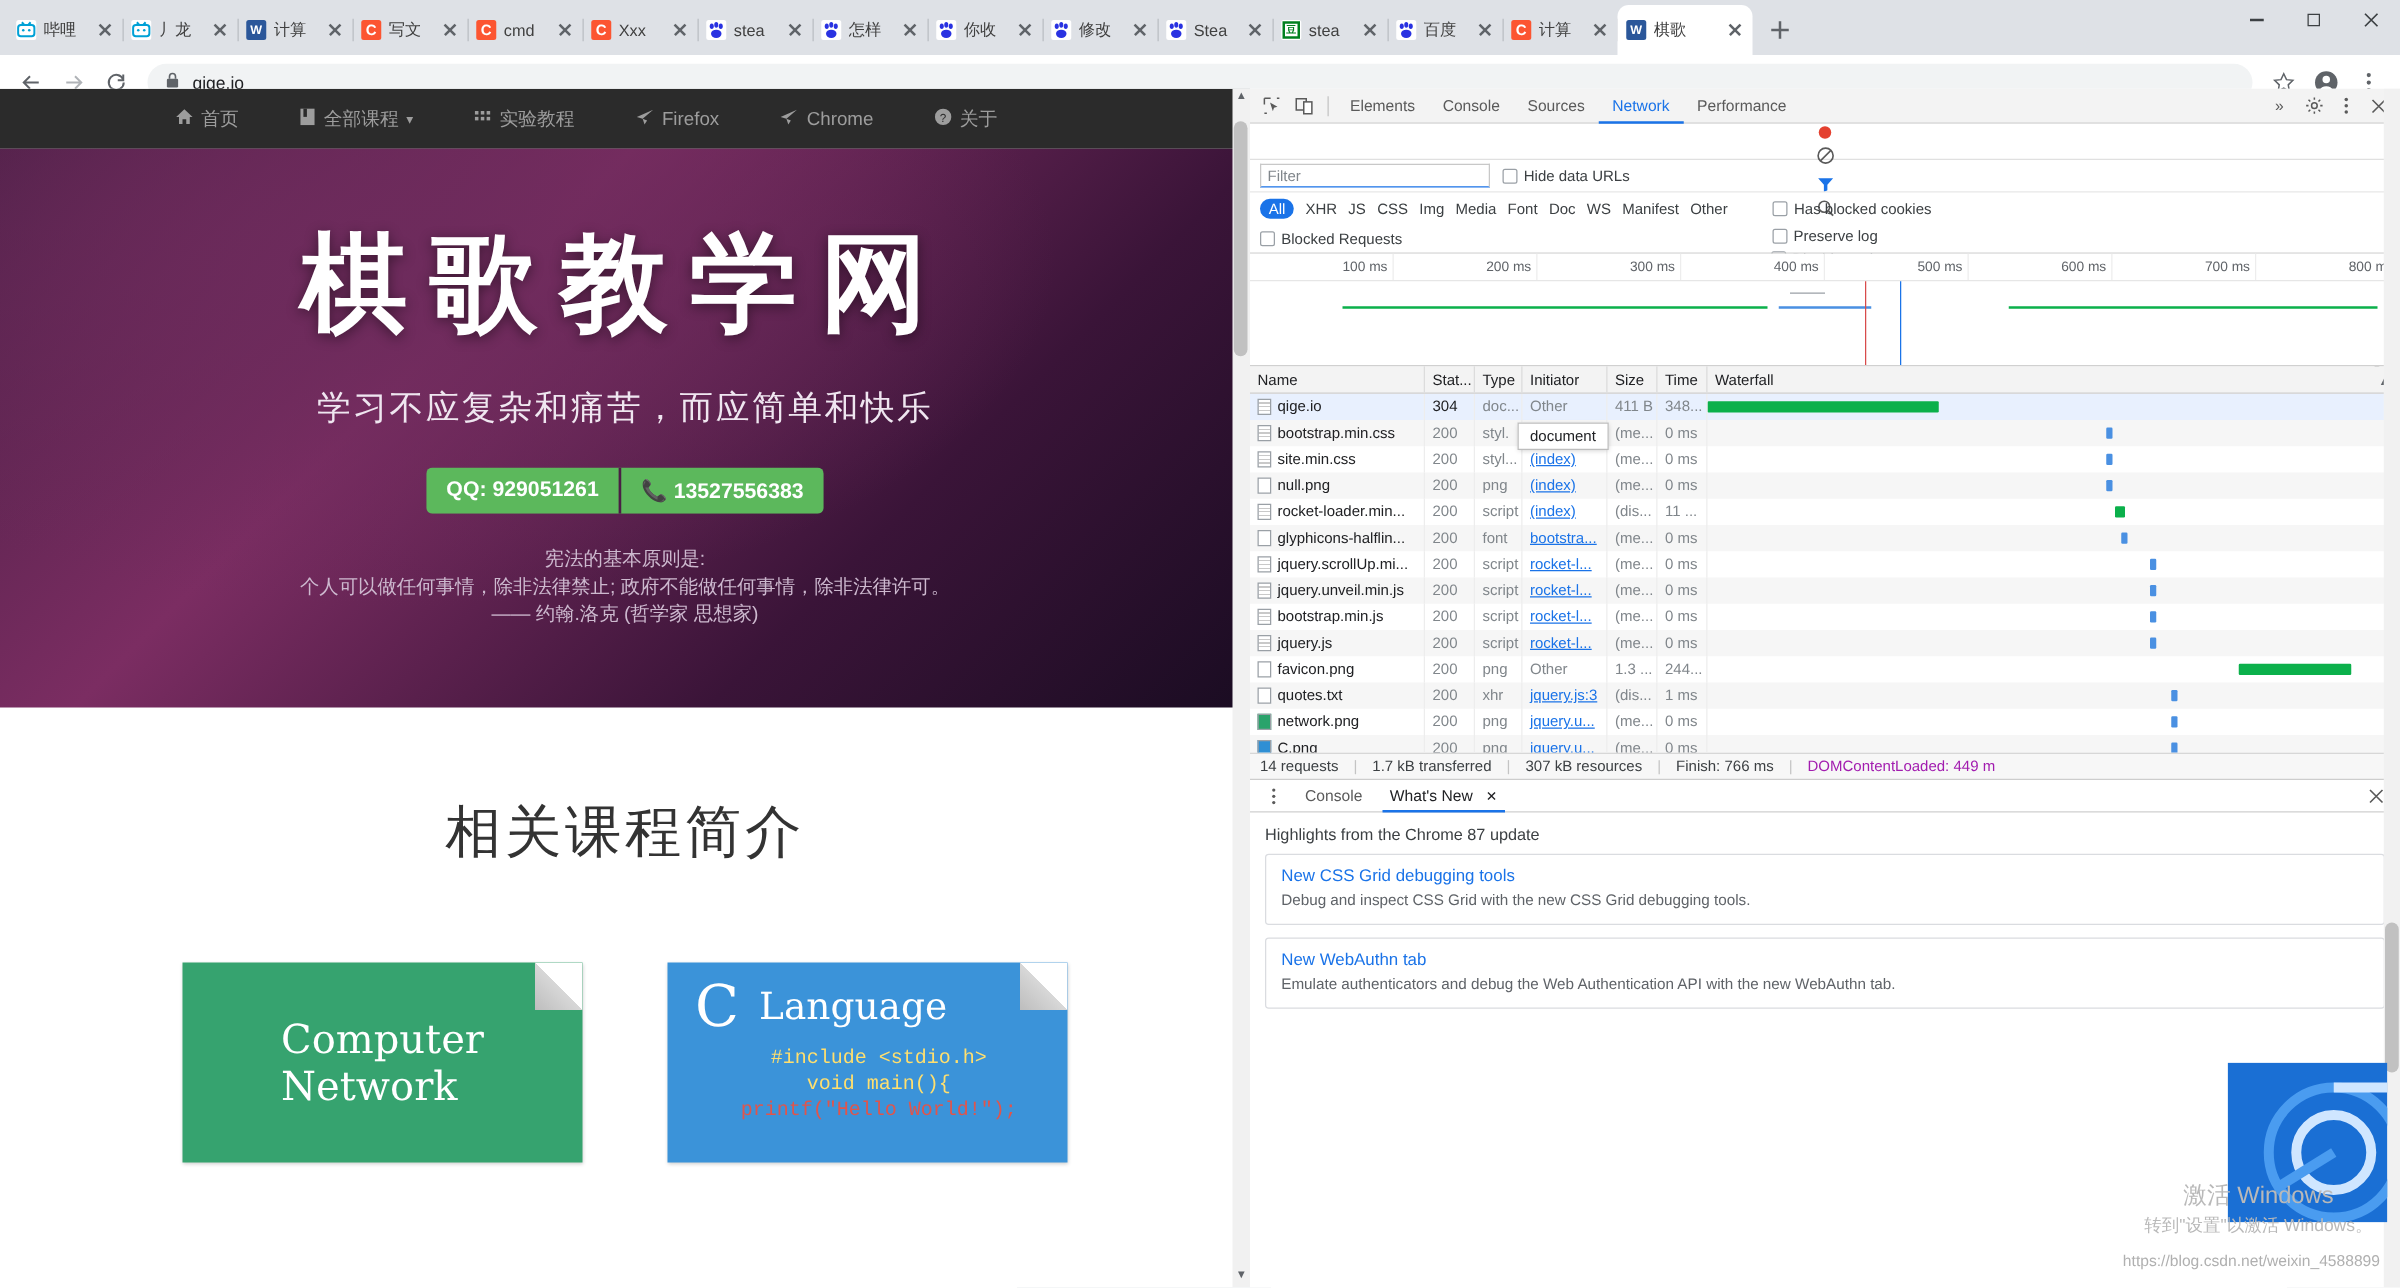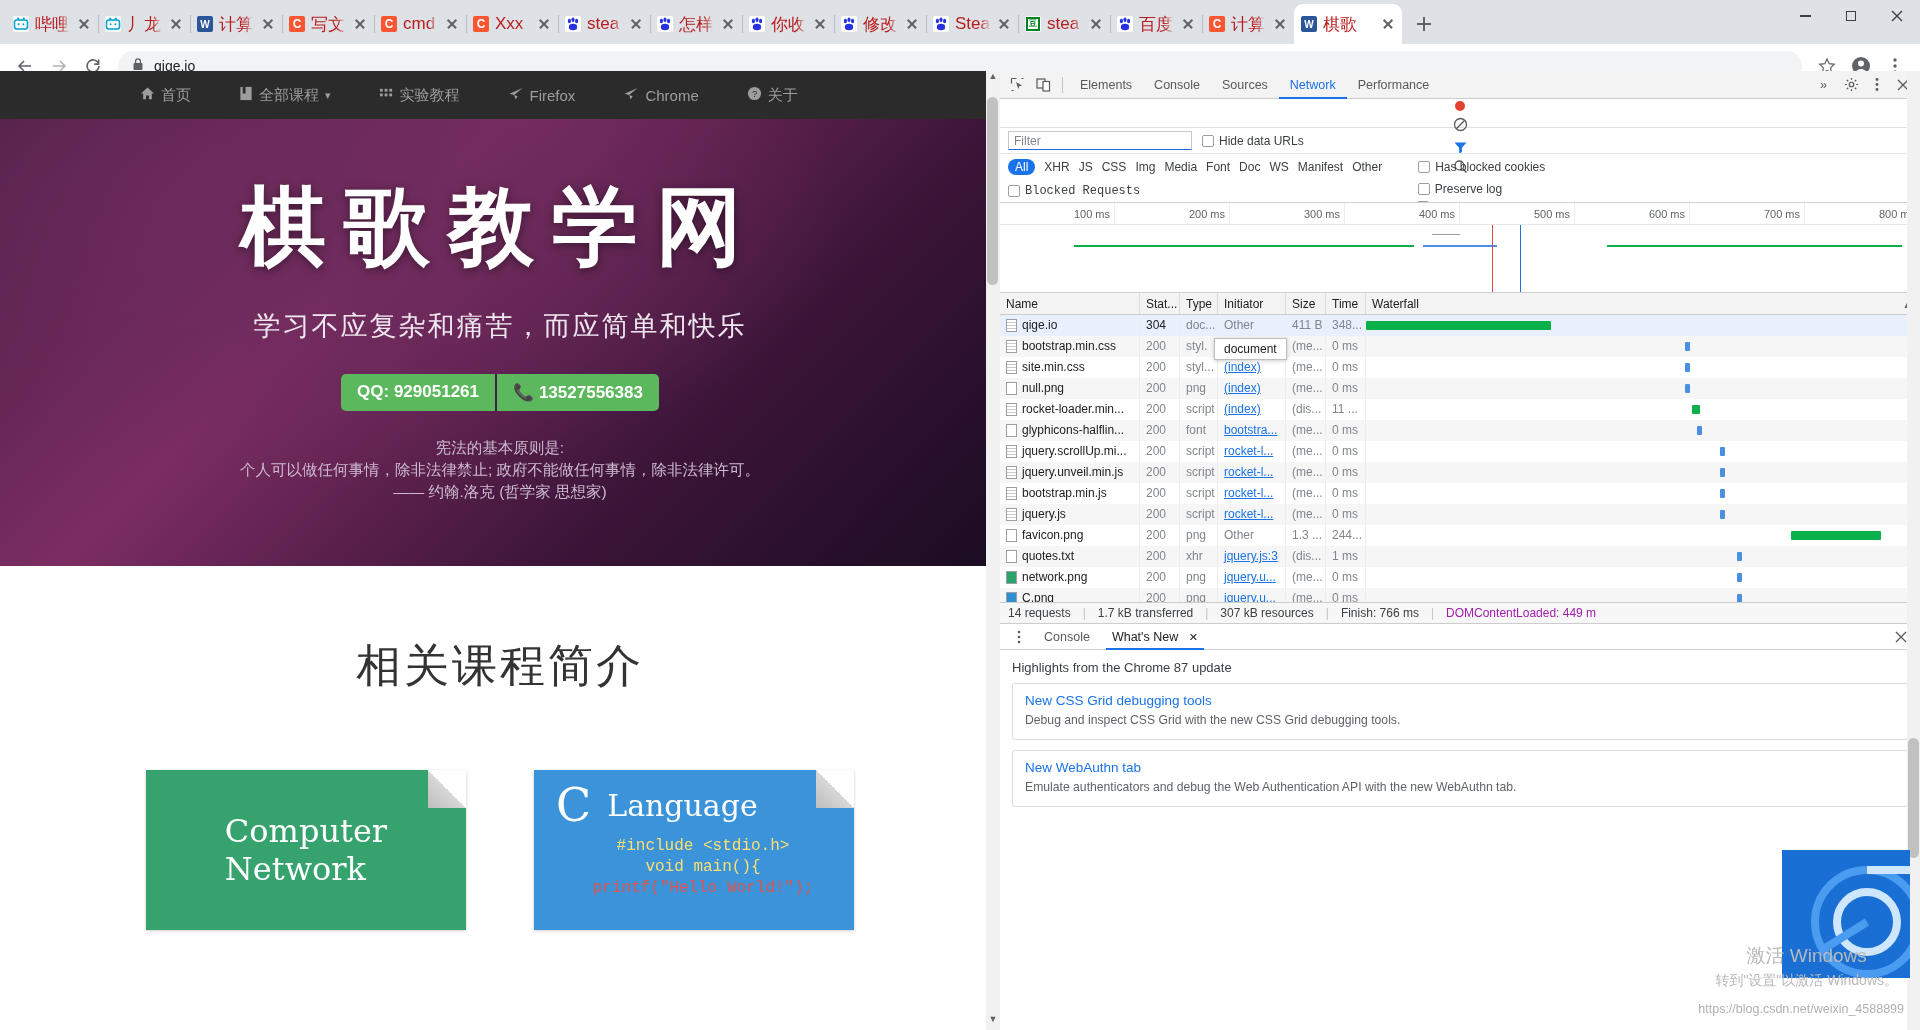--- a/index.html
+++ b/index.html
@@ -8,21 +8,21 @@
 
   
   #browser { width:1920px; height:1030px; position:relative; background:#dee1e6; }
   #tabstrip { height:44px; background:#dee1e6; display:flex; align-items:flex-end; padding-left:6px; position:relative; }
   .tab { height:40px; width:92px; display:flex; align-items:center; gap:6px; padding:0 7px;
          position:relative; flex:0 0 auto; }
   .tab .sep { position:absolute; right:-1px; top:11px; height:18px; width:1px; background:#b9bdc2; }
   .tab.active { background:#fff; border-radius:9px 9px 0 0; width:108px; }
   .favicon { width:16px; height:16px; flex:0 0 16px; border-radius:2px; display:flex;
              align-items:center; justify-content:center; font-size:11px; font-weight:bold; color:#fff; overflow:hidden;}
-  .tab-title { font-size:17px; color:#b91c1c; white-space:nowrap; overflow:hidden;
+  .tab-title { font-size:13px; color:#404040; white-space:nowrap; overflow:hidden;
                flex:1; -webkit-mask-image:linear-gradient(to right,#000 70%,transparent);
                mask-image:linear-gradient(to right,#000 70%,transparent); }
   .tab-close { width:14px; height:14px; flex:0 0 14px; position:relative; }
   .tab-close:before,.tab-close:after{ content:""; position:absolute; left:1px; top:6px; width:12px; height:1.6px;
     background:#5f6368; }
   .tab-close:before{ transform:rotate(45deg);} .tab-close:after{ transform:rotate(-45deg);}
   #newtab { width:28px; height:28px; margin:0 0 6px 8px; position:relative; flex:0 0 28px;}
   #newtab:before,#newtab:after{content:"";position:absolute;background:#5f6368;}
   #newtab:before{left:7px;top:13px;width:14px;height:1.8px;}
   #newtab:after{left:13px;top:7px;width:1.8px;height:14px;}
@@ -86,21 +86,21 @@
   #dt-tool { height:29px; display:flex; align-items:center; gap:4px; padding:0 6px; border-bottom:1px solid #e0e0e0; background:#fff;flex-direction:column;}
   .ckb { display:inline-flex; align-items:center; gap:5px; color:#3c4043; font-size:12px; }
   .box { width:12px; height:12px; border:1px solid #9aa0a6; border-radius:2px; background:#fff; display:inline-block;}
   #online-sel { display:flex; align-items:center; gap:4px; border:1px solid #c4c4c4; border-radius:2px;
                 height:19px; padding:0 4px; font-size:12px; color:#3c4043; }
   #dt-filter { height:26px; display:flex; align-items:center; gap:10px; padding:0 8px; border-bottom:1px solid #e8e8e8;}
   #filter-input { width:184px; height:19px; border:1px solid #c8c8c8; border-bottom:1px solid #1a73e8;
                   background:#fff; font-size:12px; color:#80868b; padding:0 5px; line-height:19px;}
   #dt-types { height:25px; display:flex; align-items:center; gap:24px; padding:0 8px; font-size:12px; color:#3c4043;}
   .tfilter.on { background:#1a73e8; color:#fff; border-radius:9px; padding:1px 7px; }
-  #dt-blocked { height:24px; display:flex; align-items:center; gap:6px; padding:0 8px; border-bottom:1px solid #d0d0d0;font-family:Liberation Mono, monospace;}
+  #dt-blocked { height:24px; display:flex; align-items:center; gap:6px; padding:0 8px; border-bottom:1px solid #d0d0d0;}
   #overview { height:90px; border-bottom:1px solid #d0d0d0; position:relative; background:#fff; }
   #ovticks { height:22px; display:flex; border-bottom:1px solid #e6e6e6; }
   #ovticks div { flex:1; text-align:right; padding-right:4px; font-size:11px; color:#5f6368;
                  border-right:1px solid #ededed; line-height:22px; }
   #ovbars { position:absolute; left:0; right:0; top:22px; bottom:0; }
   .ovline { position:absolute; height:2px; }
   .ovvert { position:absolute; width:1px; top:0; bottom:0; }
   #reqhead { height:22px; display:flex; background:#f3f3f3; border-bottom:1px solid #cdcdcd; font-size:12px; color:#202124;}
   #reqhead > div { border-right:1px solid #dcdcdc; padding:0 6px; line-height:22px; overflow:hidden; white-space:nowrap;}
   #reqlist { flex:0 0 287px; overflow:hidden; position:relative; }

